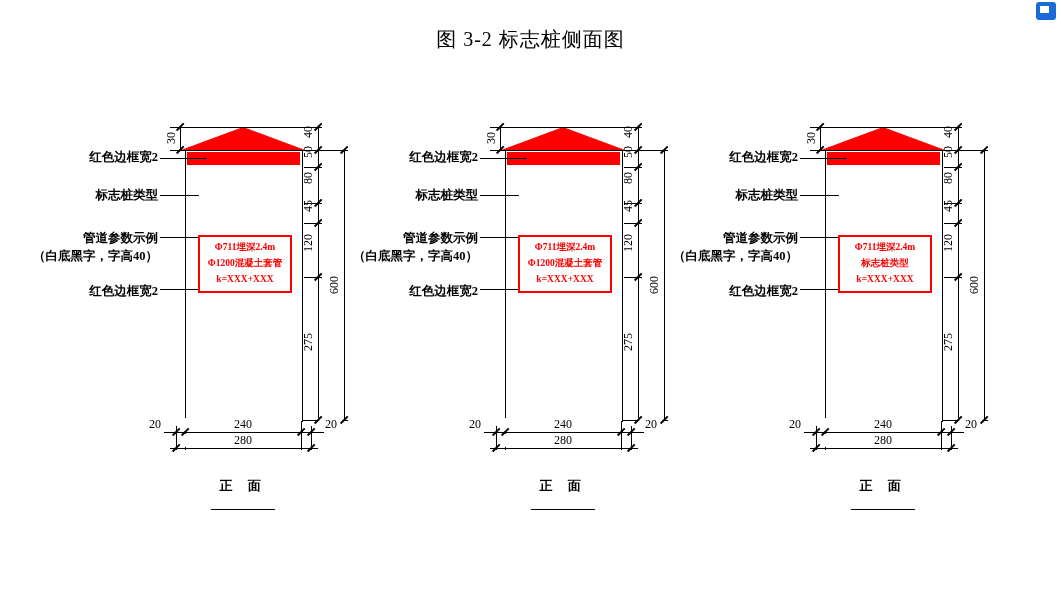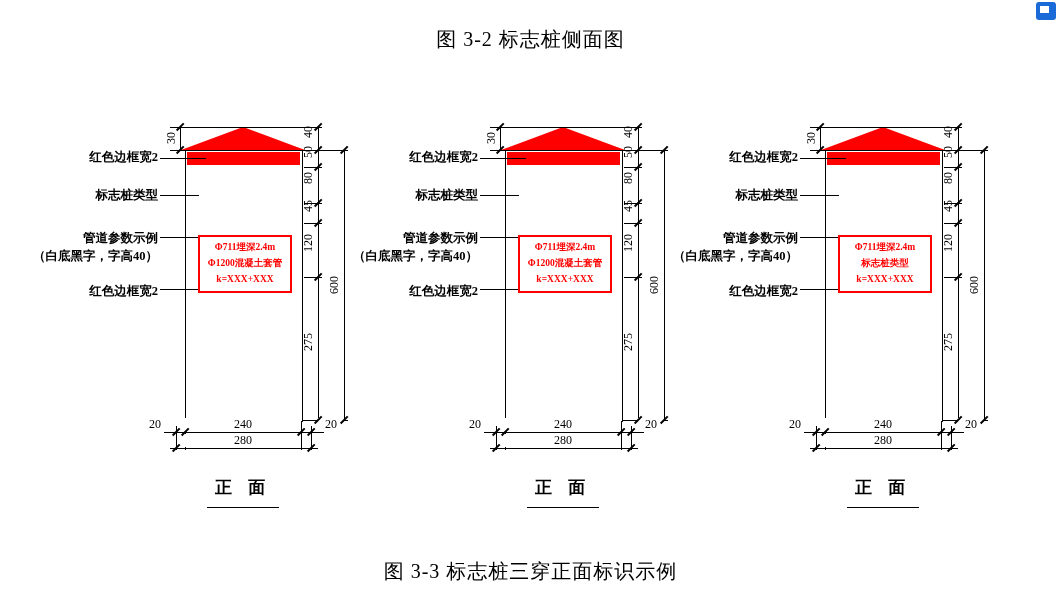--- a/index.html
+++ b/index.html
@@ -13,21 +13,21 @@
   .hl{position:absolute;height:1px;background:#000;}
   .tk{position:absolute;width:10px;height:1.5px;background:#000;transform:rotate(-45deg);z-index:5;}
   .tr{position:absolute;width:0;height:0;border-left:62px solid transparent;border-right:62px solid transparent;border-bottom:23px solid #ff0000;}
   .pl{position:absolute;border:1.5px solid #000;background:#fff;}
   .bd{position:absolute;background:#ff0000;}
   .tb{position:absolute;border:2px solid #ff0000;color:#ff0000;display:flex;align-items:center;justify-content:center;font-size:17px;font-weight:bold;letter-spacing:2px;text-indent:2px;background:#fff;}
   .pb{position:absolute;border:2px solid #ff0000;color:#ff0000;display:flex;flex-direction:column;align-items:center;justify-content:center;font-size:9.5px;font-weight:bold;line-height:1.65;background:#fff;}
   .vd{position:absolute;width:30px;text-align:center;font-size:12px;line-height:14px;transform:rotate(-90deg);}
   .hd{position:absolute;text-align:center;font-size:12px;line-height:13px;background:#fff;z-index:4;}
   .fr{position:absolute;text-align:center;}
-  .fr span{display:inline-block;border-bottom:1.5px solid #000;padding:0 8px 8px;font-size:17px;font-weight:bold;letter-spacing:6px;}
+  .fr span{display:inline-block;border-bottom:1.5px solid #000;padding:0 8px 14px;font-size:13px;font-weight:bold;letter-spacing:6px;}
 </style>
 </head>
 <body>
 
 <div id="canvas">
 
   <div class="title" style="top:26px">图 3-2 标志桩侧面图</div>
 
   <div style="position:absolute;left:1036px;top:2px;width:20px;height:18px;background:#1a6bd8;border-radius:3px;">
     <i style="position:absolute;left:4px;top:4px;width:9px;height:7px;background:#fff;"></i>
@@ -227,15 +227,14 @@
     <span class="hd" style="left:112px;top:330px;width:26px">20</span>
     <span class="hd" style="left:155px;top:330px;width:116px">240</span>
     <span class="hd" style="left:288px;top:330px;width:26px">20</span>
     <i class="hl" style="left:140px;top:360px;width:148px"></i>
     <i class="tk" style="left:141px;top:359px"></i>
     <i class="tk" style="left:276px;top:359px"></i>
     <span class="hd" style="left:155px;top:346px;width:116px">280</span>
     <div class="fr" style="left:155px;top:388px;width:116px"><span>正  面</span></div>
   </div>
 
-  <div class="title" style="top:558px">图 3-3 标志桩三穿正面标识示例</div>
 
 </div>
 
 </body></html>

